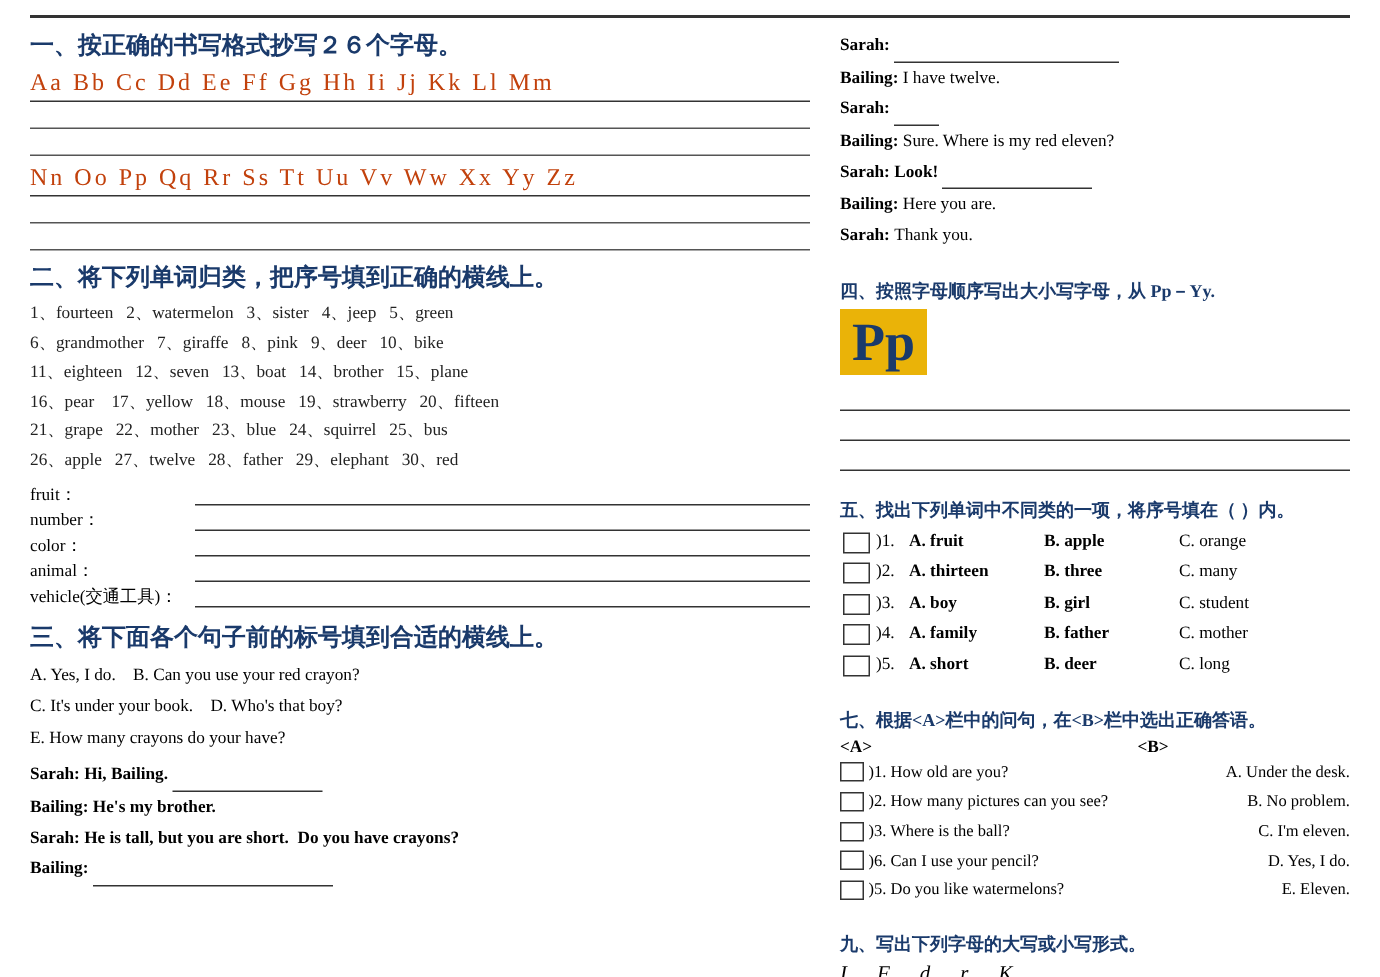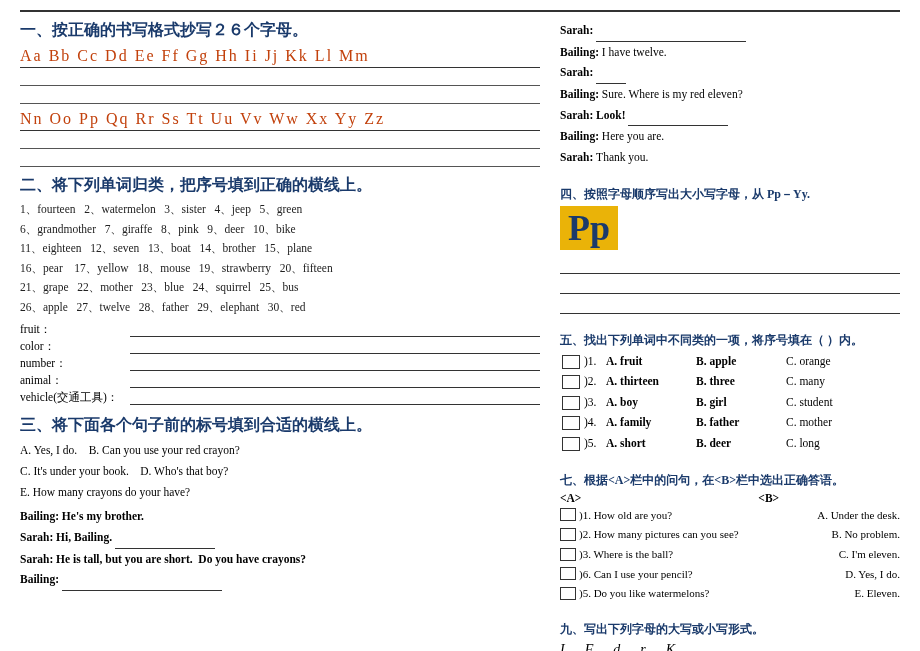--- a/index.html
+++ b/index.html
@@ -226,25 +226,25 @@
         <div>16、pear &nbsp;&nbsp; 17、yellow &nbsp; 18、mouse &nbsp; 19、strawberry &nbsp; 20、fifteen</div>
         <div>21、grape &nbsp; 22、mother &nbsp; 23、blue &nbsp; 24、squirrel &nbsp; 25、bus</div>
         <div>26、apple &nbsp; 27、twelve &nbsp; 28、father &nbsp; 29、elephant &nbsp; 30、red</div>
       </div>
       <div style="margin-top:4px;">
         <div class="category-row">
           <span class="category-label">fruit：</span>
           <span class="category-line"></span>
         </div>
         <div class="category-row">
+          <span class="category-label">number：</span>
+          <span class="category-line"></span>
+        </div>
+        <div class="category-row">
           <span class="category-label">color：</span>
-          <span class="category-line"></span>
-        </div>
-        <div class="category-row">
-          <span class="category-label">number：</span>
           <span class="category-line"></span>
         </div>
         <div class="category-row">
           <span class="category-label">animal：</span>
           <span class="category-line"></span>
         </div>
         <div class="category-row">
           <span class="category-label">vehicle(交通工具)：</span>
           <span class="category-line"></span>
         </div>
@@ -252,25 +252,25 @@
     </div>
 
     <div class="section">
       <div class="section-title">三、将下面各个句子前的标号填到合适的横线上。</div>
       <div class="sentence-section">
         <div>A. Yes, I do. &nbsp;&nbsp; B. Can you use your red crayon?</div>
         <div>C. It's under your book. &nbsp;&nbsp; D. Who's that boy?</div>
         <div>E. How many crayons do your have?</div>
       </div>
       <div style="margin-top:4px;">
-        <div class="dialogue-line"><span class="bailing-label">Bailing: He's my brother.</span></div>
         <div class="dialogue-line">
           <span class="sarah-label">Sarah: Hi, Bailing.</span>
           <span class="dialogue-fill" style="min-width:100px; border-bottom:1px solid #333; display:inline-block;">&nbsp;</span>
         </div>
+        <div class="dialogue-line"><span class="bailing-label">Bailing: He's my brother.</span></div>
         <div class="dialogue-line"><span class="sarah-label">Sarah: He is tall, but you are short. &nbsp;Do you have crayons?</span></div>
         <div class="dialogue-line">
           <span class="bailing-label">Bailing: </span>
           <span class="dialogue-fill" style="min-width:160px; border-bottom:1px solid #333; display:inline-block;">&nbsp;</span>
         </div>
       </div>
     </div>
   </div>
 
   <div class="right-col">

